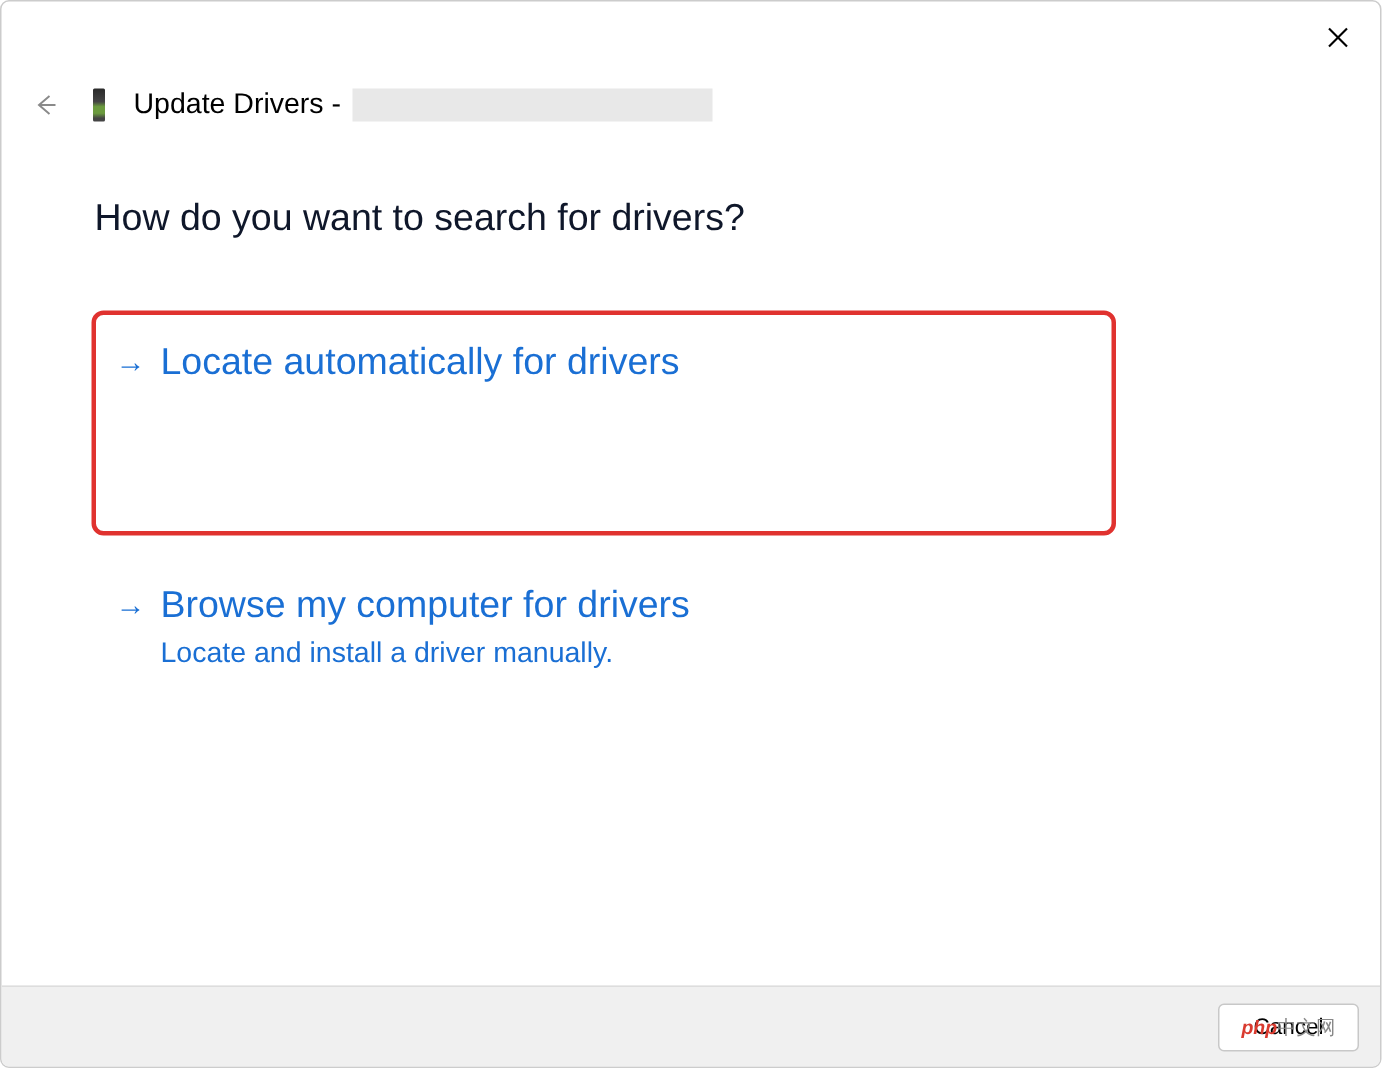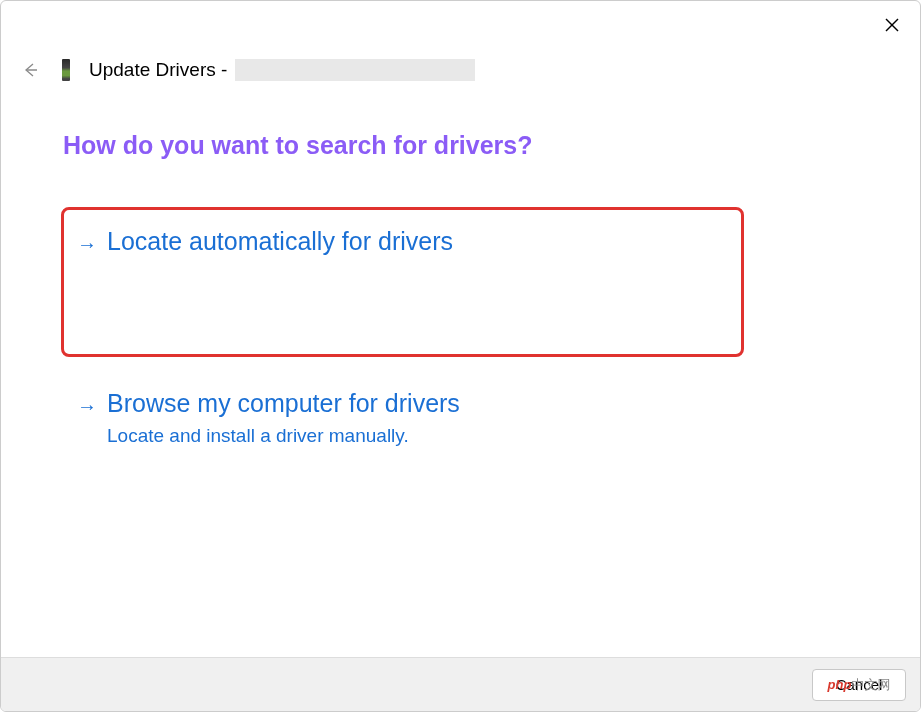--- a/index.html
+++ b/index.html
@@ -79,22 +79,22 @@
       height: 22px;
       background: #e8e8e8;
       vertical-align: middle;
       margin-left: 2px;
     }
     .main-heading {
       position: absolute;
       top: 130px;
       left: 62px;
       font-size: 25px;
-      font-weight: 700;
-      color: #8b5cf6;
+      font-weight: 400;
+      color: #0f172a;
     }
     .option-group {
       position: absolute;
       left: 62px;
       right: 62px;
     }
     .option-1-highlight {
       position: absolute;
       top: 206px;
       left: 60px;

